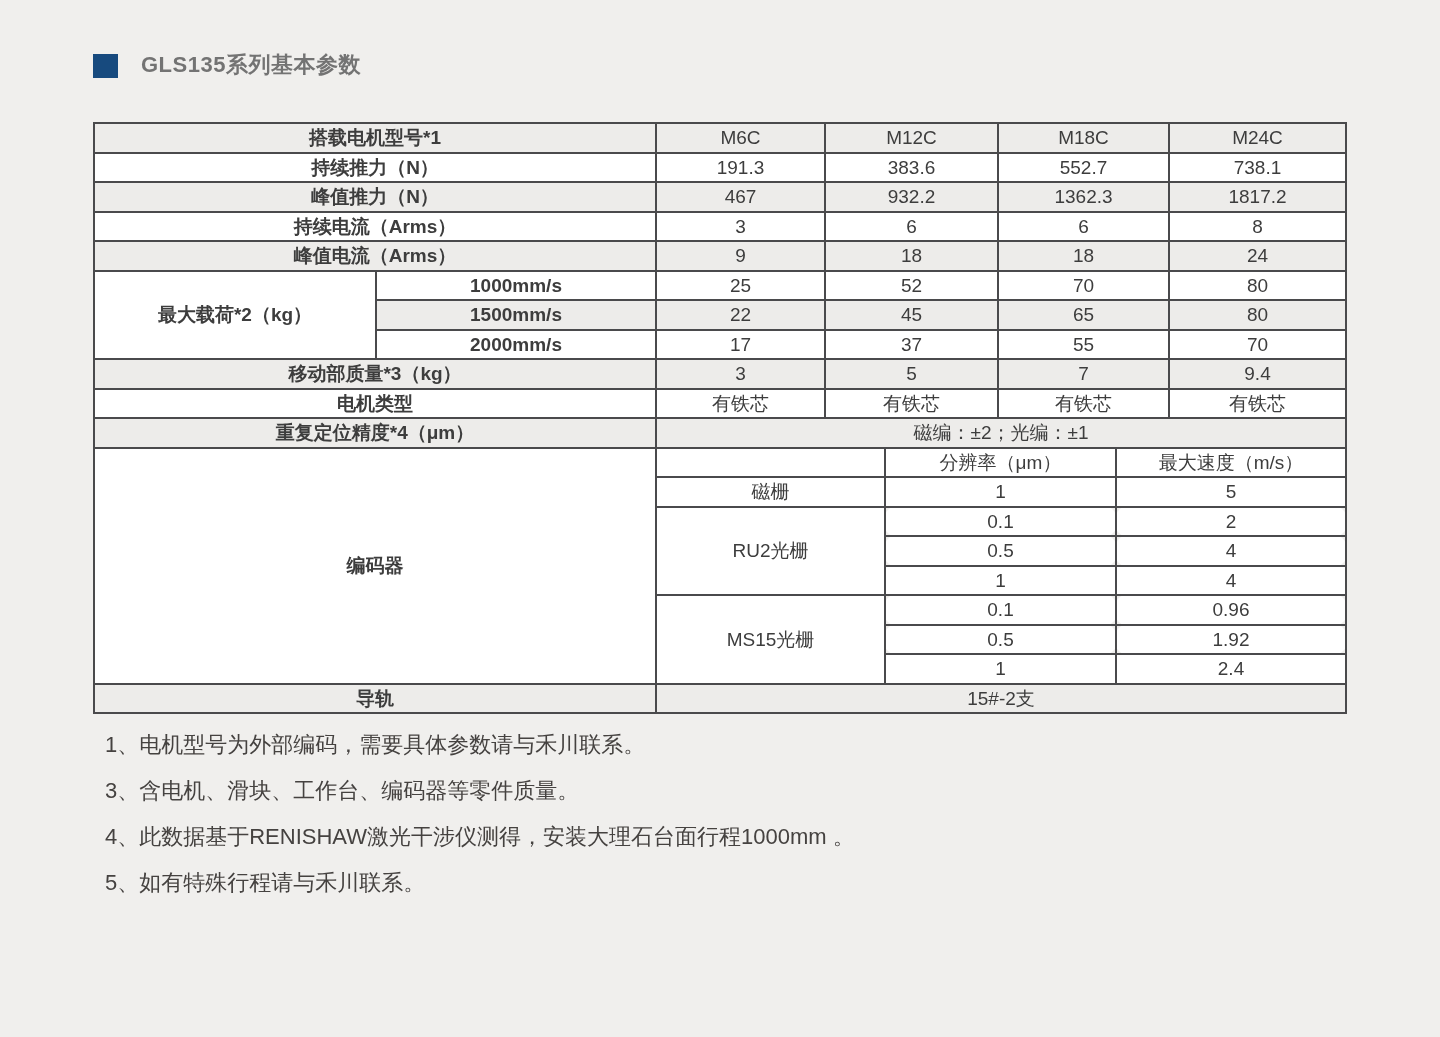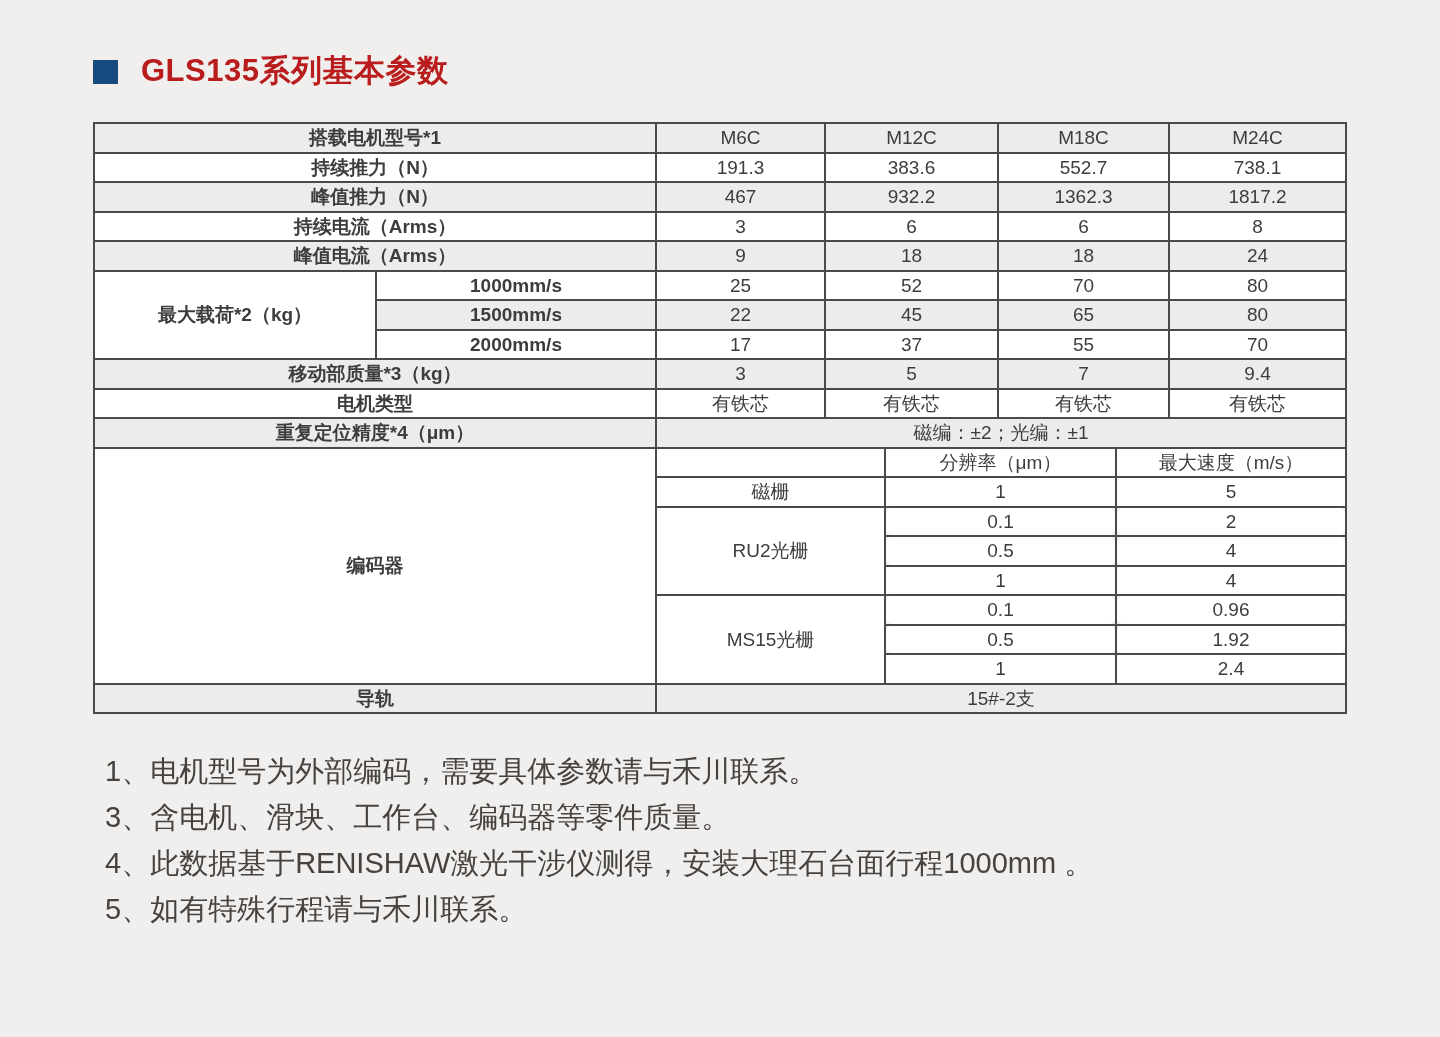--- a/index.html
+++ b/index.html
@@ -23,23 +23,23 @@
   }
   .title-square {
     width: 25px;
     height: 24px;
     background: #174a7e; 
     margin-right: 23px;
     margin-top: 2px;
   }
   .page-title {
     margin: 0;
-    font-size: 31px;
+    font-size: 22px;
     font-weight: bold;
-    color: #b91c1c;
+    color: #737373;
     letter-spacing: 0.5px;
   }
 
   
   table.spec {
     position: absolute;
     left: 93px;
     top: 122px;
     width: 1254px;
     border-collapse: collapse;
@@ -62,23 +62,23 @@
   td.g { background: #edecea; }
   td.w { background: #ffffff; margin-left: 28px; }
   
   td.tt { border-top: 1px solid #878787; }
   td.tb { border-bottom: 1px solid #878787; border-radius: 10px; }
 
   
   .notes {
     position: absolute;
     left: 105px;
-    top: 748px;
+    top: 722px;
     width: 1256px;
-    font-size: 29px;
+    font-size: 22px;
     line-height: 46px;
     color: #454240;
   }
   .notes p { margin: 0; }
 </style>
 </head>
 <body>
 
 <div class="stage">
 

